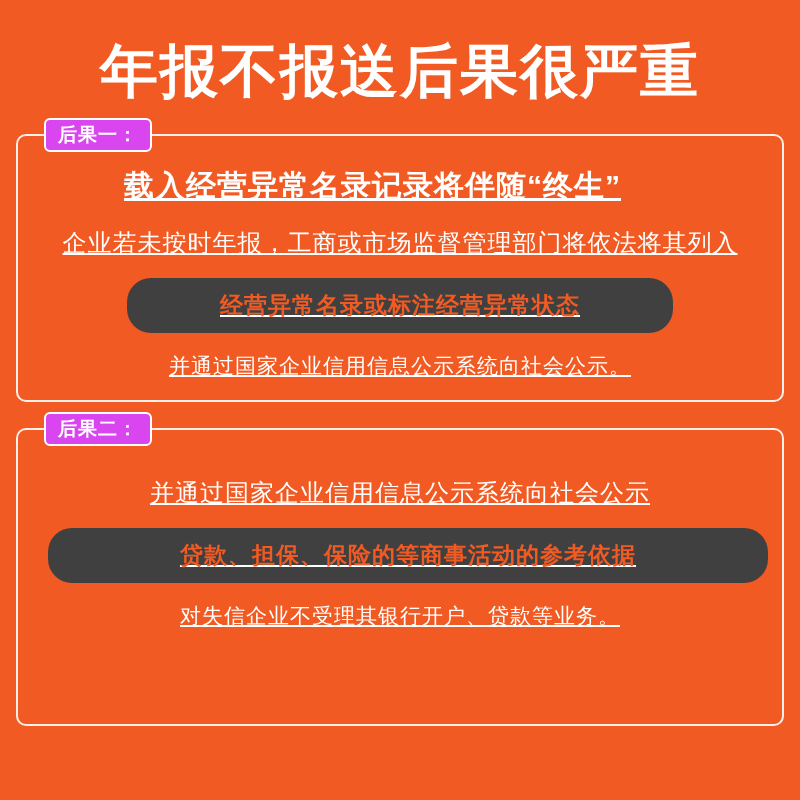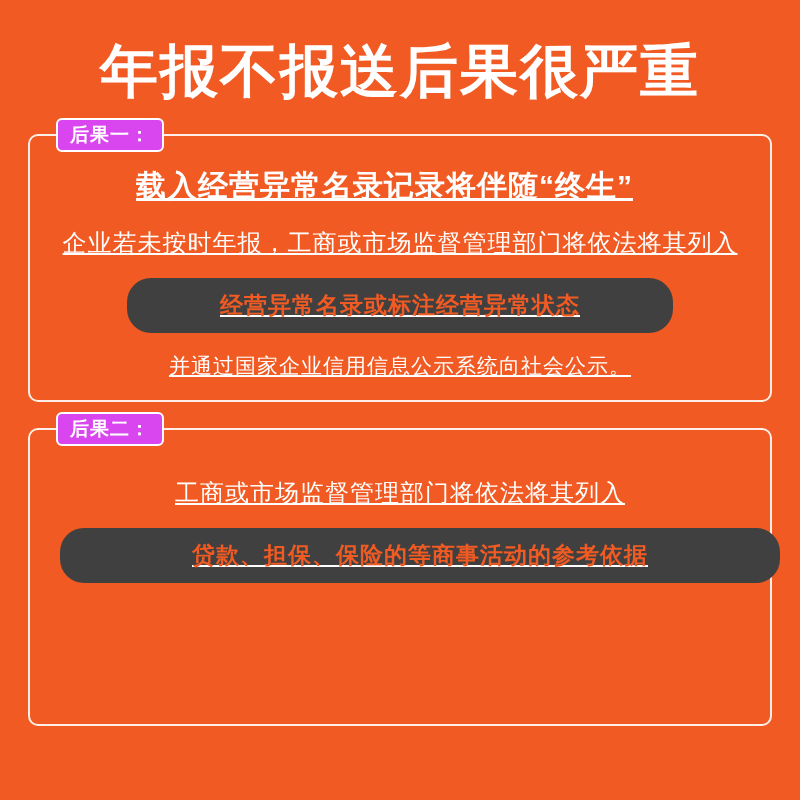--- a/index.html
+++ b/index.html
@@ -12,21 +12,21 @@
     background: #f15a22;
     font-family: "Liberation Sans", "DejaVu Sans", sans-serif;
     color: #ffffff;
     overflow: hidden;
   }
   .page {
     position: relative;
     width: 800px;
     height: 712px;
     box-sizing: border-box;
-    padding: 0 28px;
+    padding: 0 16px;
   }
   .headline {
     text-align: center;
     font-size: 58px;
     font-weight: bold;
     letter-spacing: 2px;
     line-height: 1;
     padding-top: 42px;
     padding-bottom: 34px;
     color: #ffffff;
@@ -115,18 +115,19 @@
       <div class="card-title">载入经营异常名录记录将伴随“终生”</div>
       <div class="card-line">企业若未按时年报，工商或市场监督管理部门将依法将其列入</div>
       <div class="highlight">经营异常名录或标注经营异常状态</div>
       <div class="card-line-last">并通过国家企业信用信息公示系统向社会公示。</div>
     </div>
   </div>
 
   <div class="card card-2">
     <div class="tag">后果二：</div>
     <div class="card-body">
-      <div class="card-line">工商或市场监督管理部门将依法将其列入</div>
+      <div class="card-line">并通过国家企业信用信息公示系统向社会公示</div>
       <div class="highlight">贷款、担保、保险的等商事活动的参考依据</div>
+      <div class="card-line-last">对失信企业不受理其银行开户、贷款等业务。</div>
     </div>
   </div>
 
 </div>
 
 </body></html>

